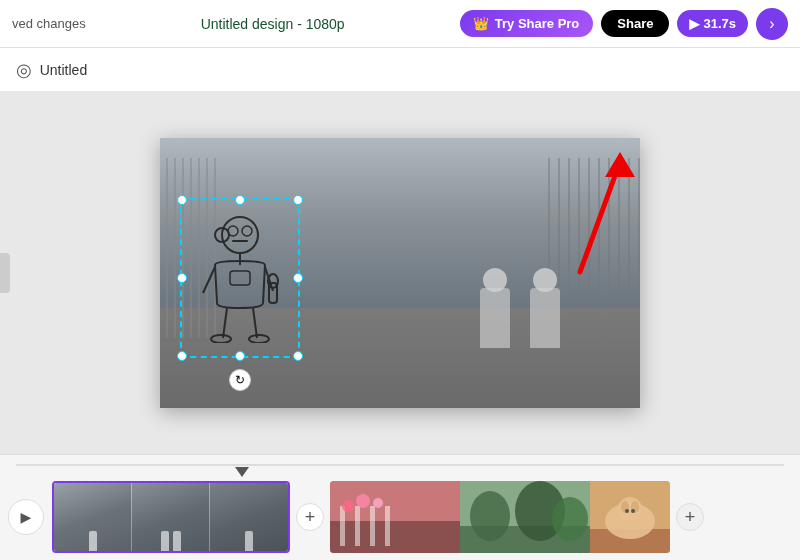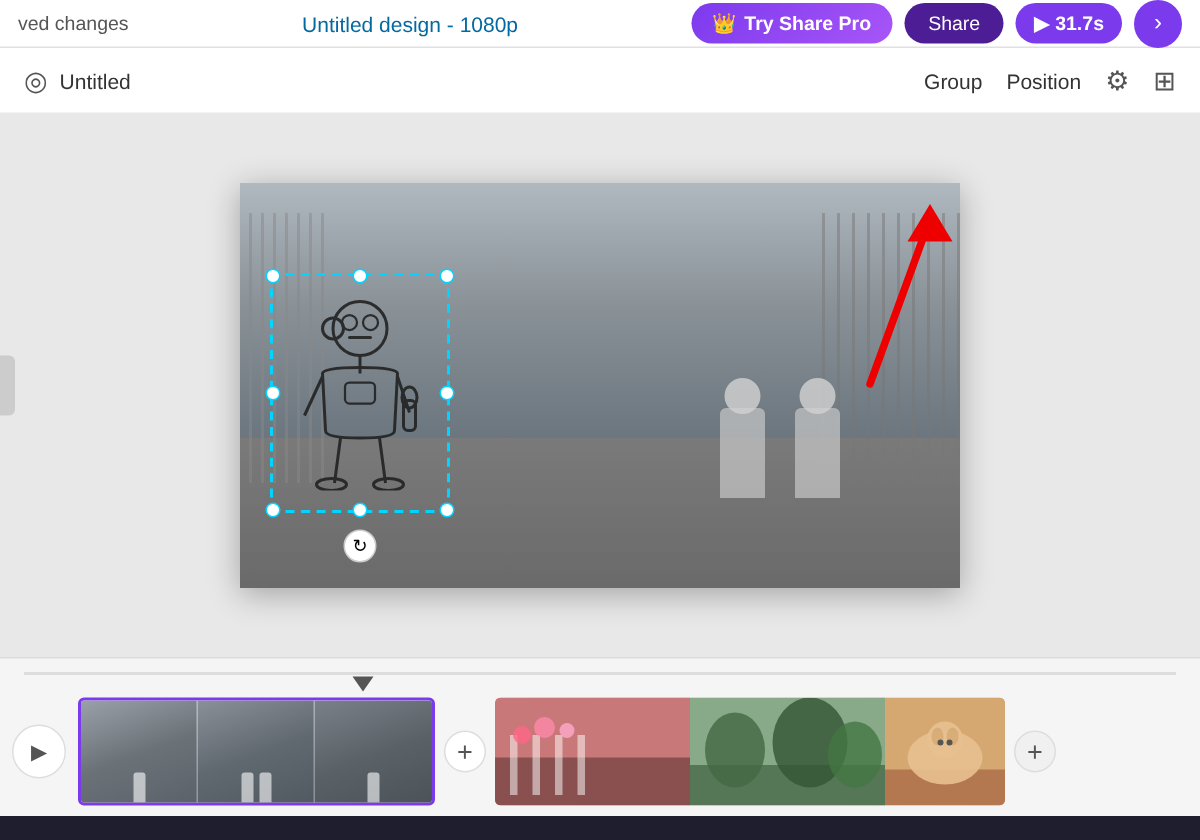--- a/index.html
+++ b/index.html
@@ -1,38 +1,38 @@
 <!DOCTYPE html>
 <html><head>
   <meta charset="utf-8">
   <style>
     * { margin: 0; padding: 0; box-sizing: border-box; }
     body { width: 800px; height: 560px; overflow: hidden; font-family: -apple-system, BlinkMacSystemFont, 'Segoe UI', sans-serif; background: #1e1e2e; }
 
     
     #topbar {
       display: flex; justify-content: space-between;
-      background: #ffffff; height: 32px; padding: 0 12px;
+      background: #ffffff; height: 48px; padding: 0 12px;
       border-bottom: 1px solid #e0e0e0;
       gap: 45px;
     }
     .topbar-left { display: flex; align-items: center; gap: 8px; }
     .saved-text { font-size: 13px; color: #555; }
     .topbar-center { display: flex; align-items: center; gap: 8px; }
-    .design-title { font-size: 14px; font-weight: 500; color: #0369a1; }
+    .design-title { font-size: 14px; font-weight: 500; color: #14532d; }
     .topbar-right { display: flex; align-items: center; gap: 8px; }
     .btn-canva-pro {
       display: flex; align-items: center; gap: 5px;
       background: linear-gradient(135deg, #7c3aed, #a855f7);
       color: white; border: none; border-radius: 20px;
       padding: 6px 14px; font-size: 13px; font-weight: 600; cursor: pointer;
     }
     .btn-share {
-      background: #4c1d95; color: white; border: none;
-      border-radius: 20px; padding: 6px 16px; font-size: 13px; font-weight: 400; cursor: pointer;
+      background: #000000; color: white; border: none;
+      border-radius: 20px; padding: 6px 16px; font-size: 13px; font-weight: 700; cursor: pointer;
     }
     .btn-timer {
       display: flex; align-items: center; gap: 4px;
       background: #7c3aed; color: white; border: none;
       border-radius: 20px; padding: 6px 12px; font-size: 13px; font-weight: 600; cursor: pointer;
     }
     .btn-expand {
       background: #7c3aed; color: white; border: none;
       border-radius: 50%; width: 32px; height: 32px; font-size: 16px; cursor: pointer;
       display: flex; align-items: center; justify-content: center;
@@ -248,30 +248,20 @@
       <span>›</span>
     </button>
   </div>
 </div>
 
 <div id="toolbar">
   <div class="toolbar-left">
     <span class="animate-icon">◎</span>
     <span class="animate-label">Untitled</span>
   </div>
-  <div class="toolbar-right">
-    <button class="toolbar-btn">Group</button>
-    <button class="toolbar-btn">Position</button>
-    <button class="toolbar-icon-btn">
-      <span>⚙</span>
-    </button>
-    <button class="toolbar-icon-btn">
-      <span>⊞</span>
-    </button>
-  </div>
 </div>
 
 <div id="canvas-area">
   <div class="left-tab"></div>
 
   <div class="canvas-frame">
 
     <div class="canvas-bg"></div>
 
     <div class="road"></div>

